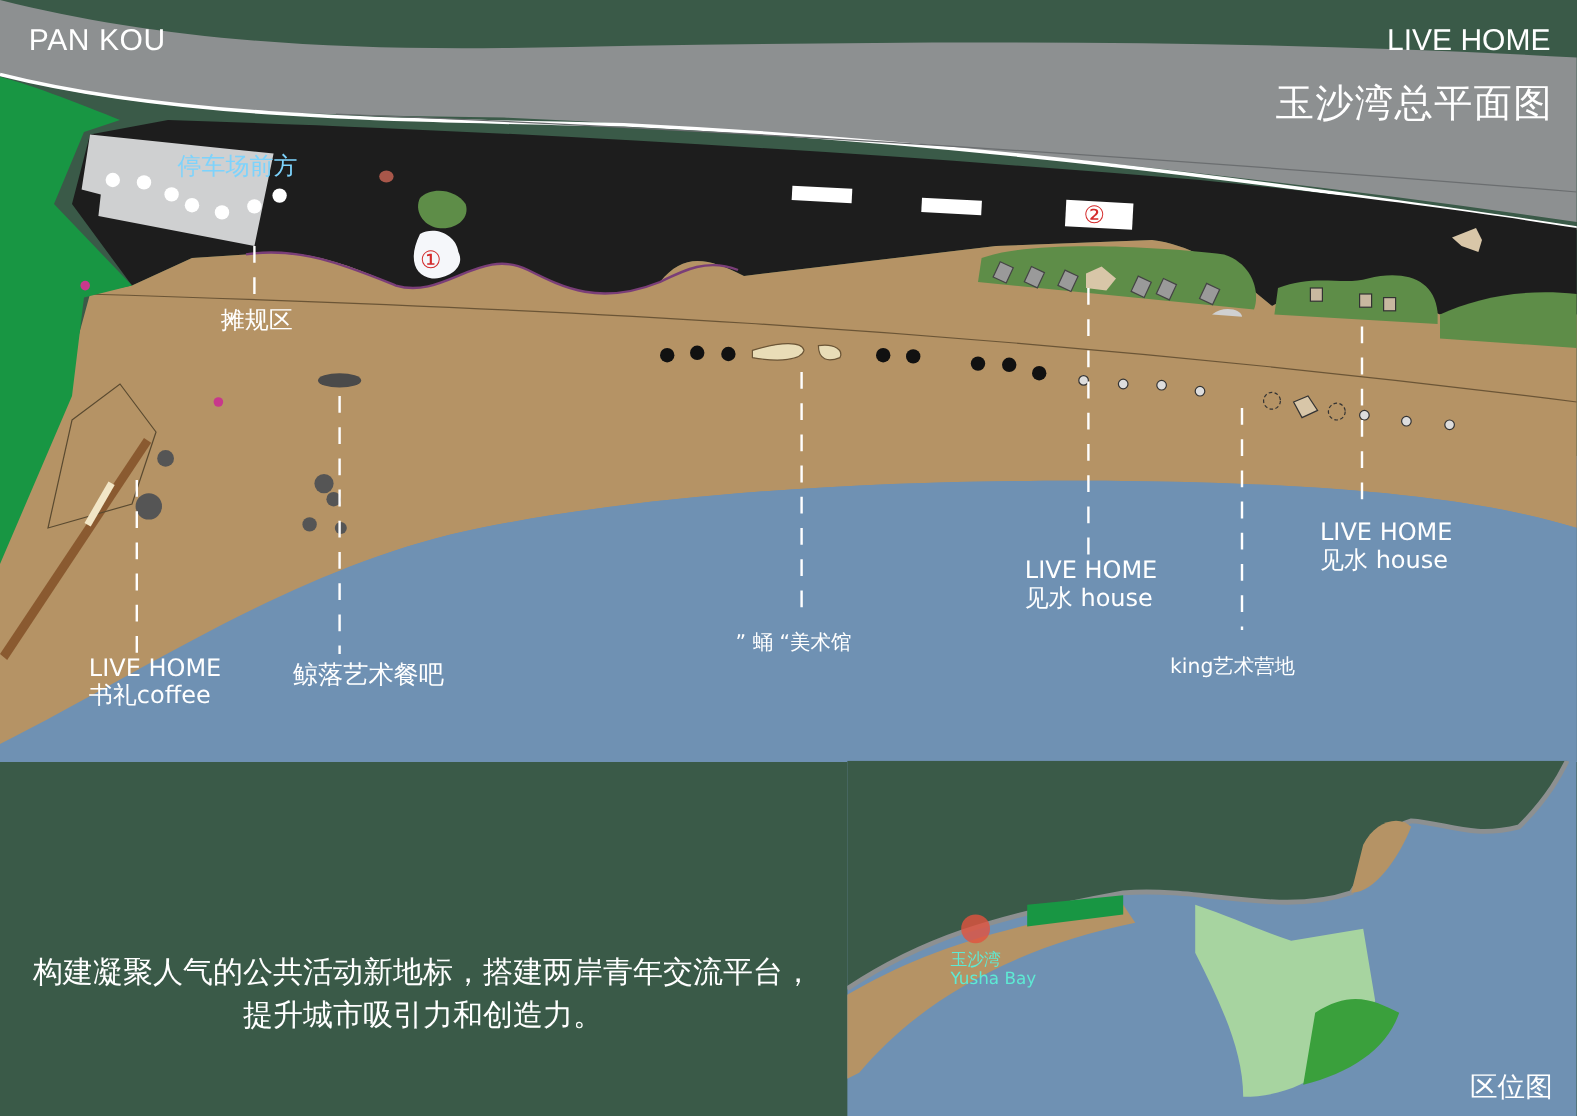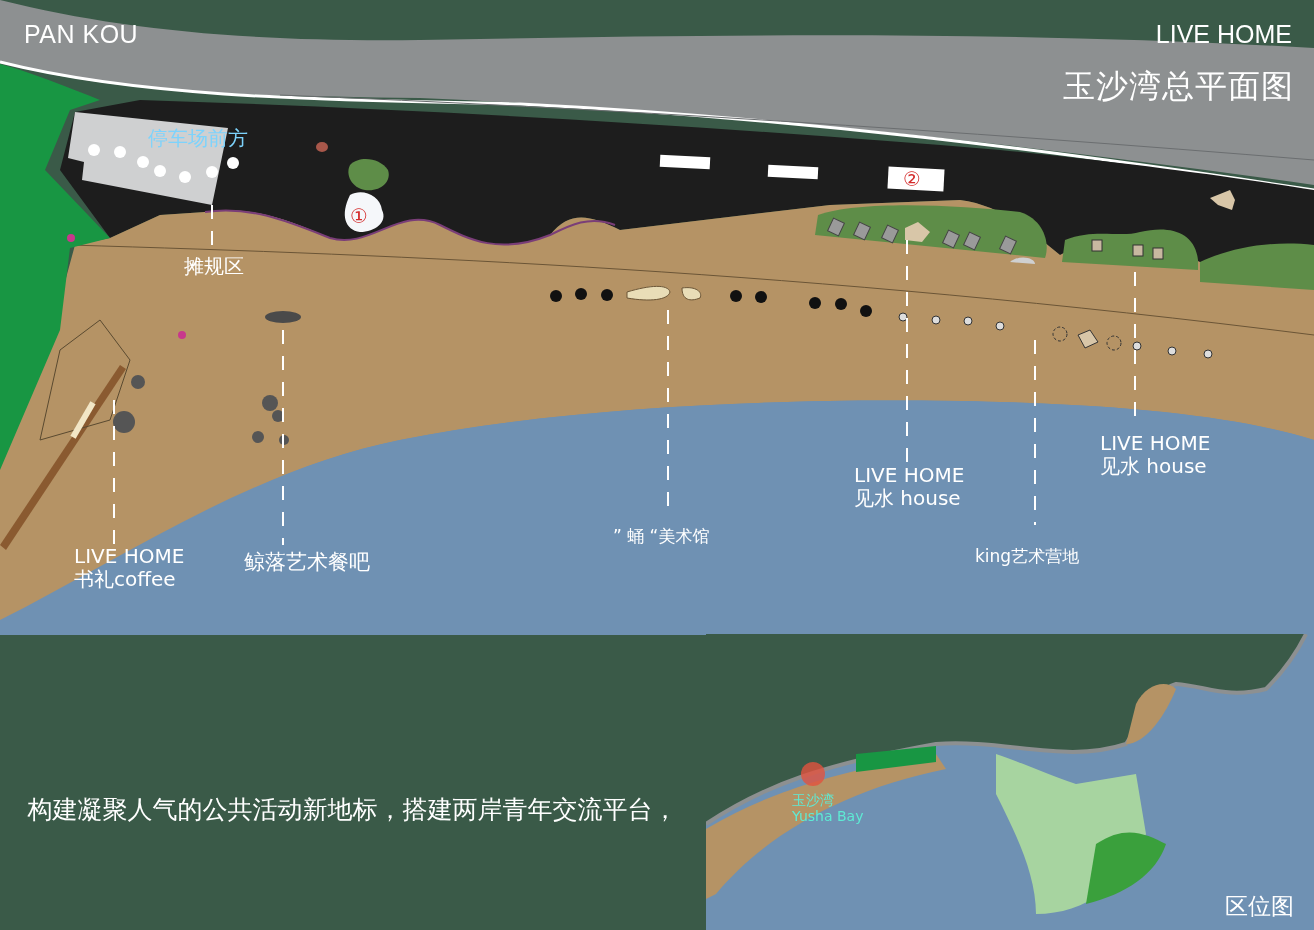--- a/index.html
+++ b/index.html
@@ -171,20 +171,21 @@
   <div class="txt label" style="left:975px;top:535px;font-size:17px;margin-top:12px;">
     <span class="poi-label-line">king艺术营地</span>
   </div>
   <div class="txt label" style="left:1100px;top:432px;">
     <span class="poi-label-line">LIVE HOME</span>
     <span class="poi-label-line">见水 house</span>
   </div>
 
   <div class="txt desc">
     <span style="display:block">构建凝聚人气的公共活动新地标，搭建两岸青年交流平台，</span>
+    <span style="display:block">提升城市吸引力和创造力。</span>
   </div>
 
   <svg class="map" style="left:706px;top:634px;" width="608" height="296" viewBox="0 0 608 296">
     <rect x="0" y="0" width="608" height="296" fill="#6f91b3"></rect>
     <path d="M0,190 C60,150 120,130 230,110 C300,105 360,130 420,110 C440,80 450,55 470,50 C500,52 520,65 560,55 C585,30 595,10 600,0 L0,0 Z" fill="#3a5a48"></path>
     <path d="M0,190 C60,150 120,130 230,110 C300,105 360,130 420,110 C440,80 450,55 470,50 C500,52 520,65 560,55 C585,30 595,10 600,0" stroke="#8d9091" stroke-width="4" fill="none"></path>
     <path d="M0,195 C60,160 120,140 230,120 L240,135 C140,155 60,200 10,260 L0,265 Z" fill="#b59365"></path>
     <path d="M150,120 L230,112 L230,128 L150,138 Z" fill="#189643"></path>
     <path d="M290,120 C320,130 340,140 370,150 L430,140 L440,200 C420,250 380,280 330,280 C330,240 310,200 290,160 Z" fill="#a7d4a0"></path>
     <path d="M390,210 C420,190 440,200 460,210 C450,240 420,260 380,270 Z" fill="#3aa03c"></path>

